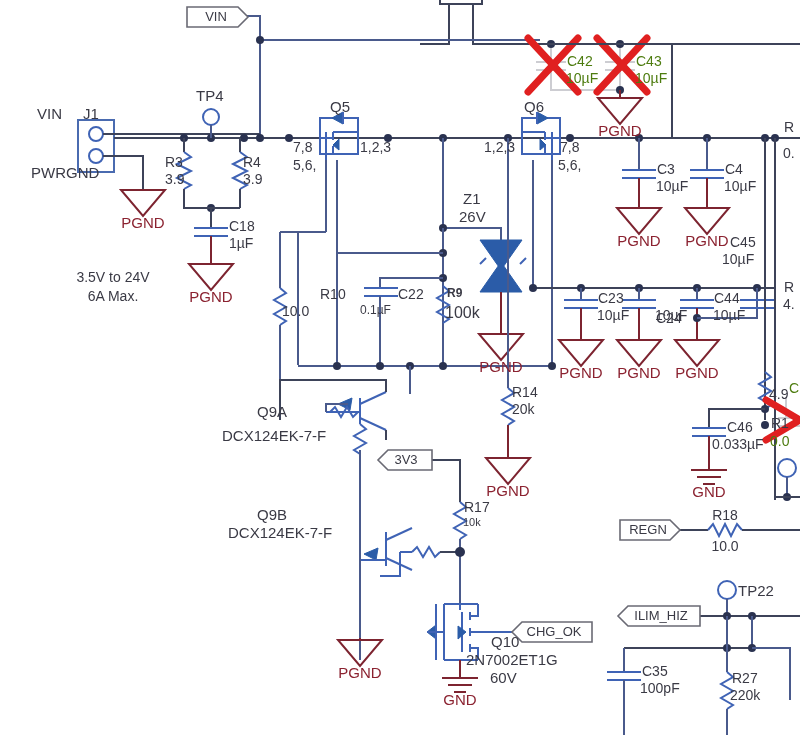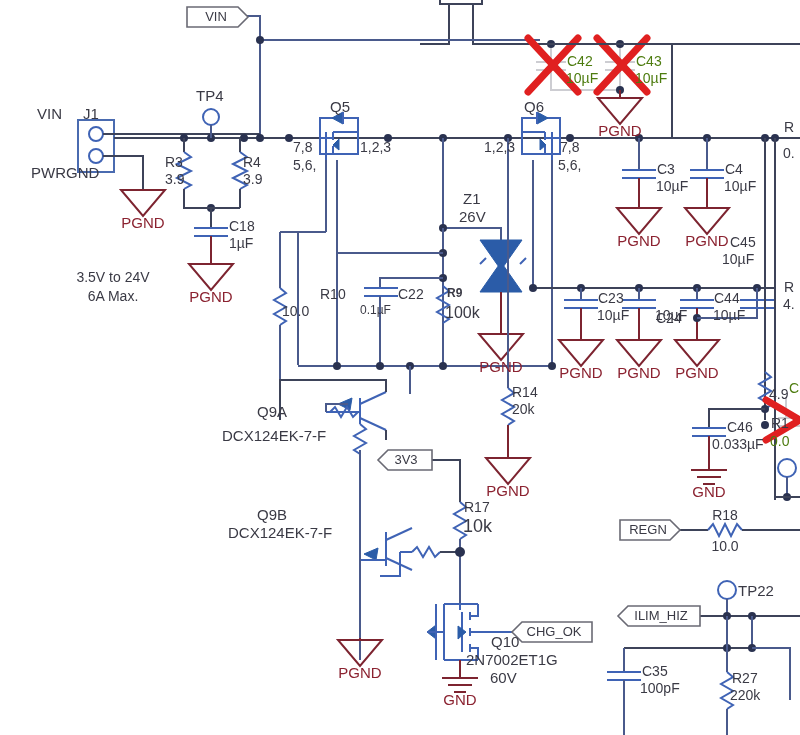--- a/index.html
+++ b/index.html
@@ -475,21 +475,21 @@
 <div class="lbl t-dark" style="left:165px;top:172px;font-size:14px;">3.9</div>
 <div class="lbl t-dark" style="left:243px;top:155px;font-size:14px;">R4</div>
 <div class="lbl t-dark" style="left:243px;top:172px;font-size:14px;">3.9</div>
 <div class="lbl t-dark" style="left:284px;top:287px;font-size:14px;margin-left:36px;">R10</div>
 <div class="lbl t-dark" style="left:282px;top:304px;font-size:14px;">10.0</div>
 <div class="lbl t-dark" style="left:447px;top:287px;font-size:12px;font-weight:bold;">R9</div>
 <div class="lbl t-dark" style="left:445px;top:304px;font-size:16px;">100k</div>
 <div class="lbl t-dark" style="left:512px;top:385px;font-size:14px;">R14</div>
 <div class="lbl t-dark" style="left:512px;top:402px;font-size:14px;">20k</div>
 <div class="lbl t-dark" style="left:464px;top:500px;font-size:14px;">R17</div>
-<div class="lbl t-dark" style="left:463px;top:517px;font-size:18px;">10k</div>
+<div class="lbl t-dark" style="left:463px;top:517px;font-size:11px;">10k</div>
 <div class="lbl t-dark c" style="left:700px;top:508px;width:50px;font-size:14px;">R18</div>
 <div class="lbl t-dark c" style="left:700px;top:539px;width:50px;font-size:14px;">10.0</div>
 <div class="lbl t-dark" style="left:732px;top:671px;font-size:14px;">R27</div>
 <div class="lbl t-dark" style="left:730px;top:688px;font-size:14px;">220k</div>
 
 <div class="lbl t-dark" style="left:784px;top:120px;font-size:14px;">R</div>
 <div class="lbl t-dark" style="left:783px;top:146px;font-size:14px;">0.</div>
 <div class="lbl t-dark" style="left:784px;top:280px;font-size:14px;">R</div>
 <div class="lbl t-dark" style="left:783px;top:297px;font-size:14px;">4.</div>
 <div class="lbl t-dark" style="left:771px;top:370px;font-size:14px;margin-top:46px;">R1</div>

